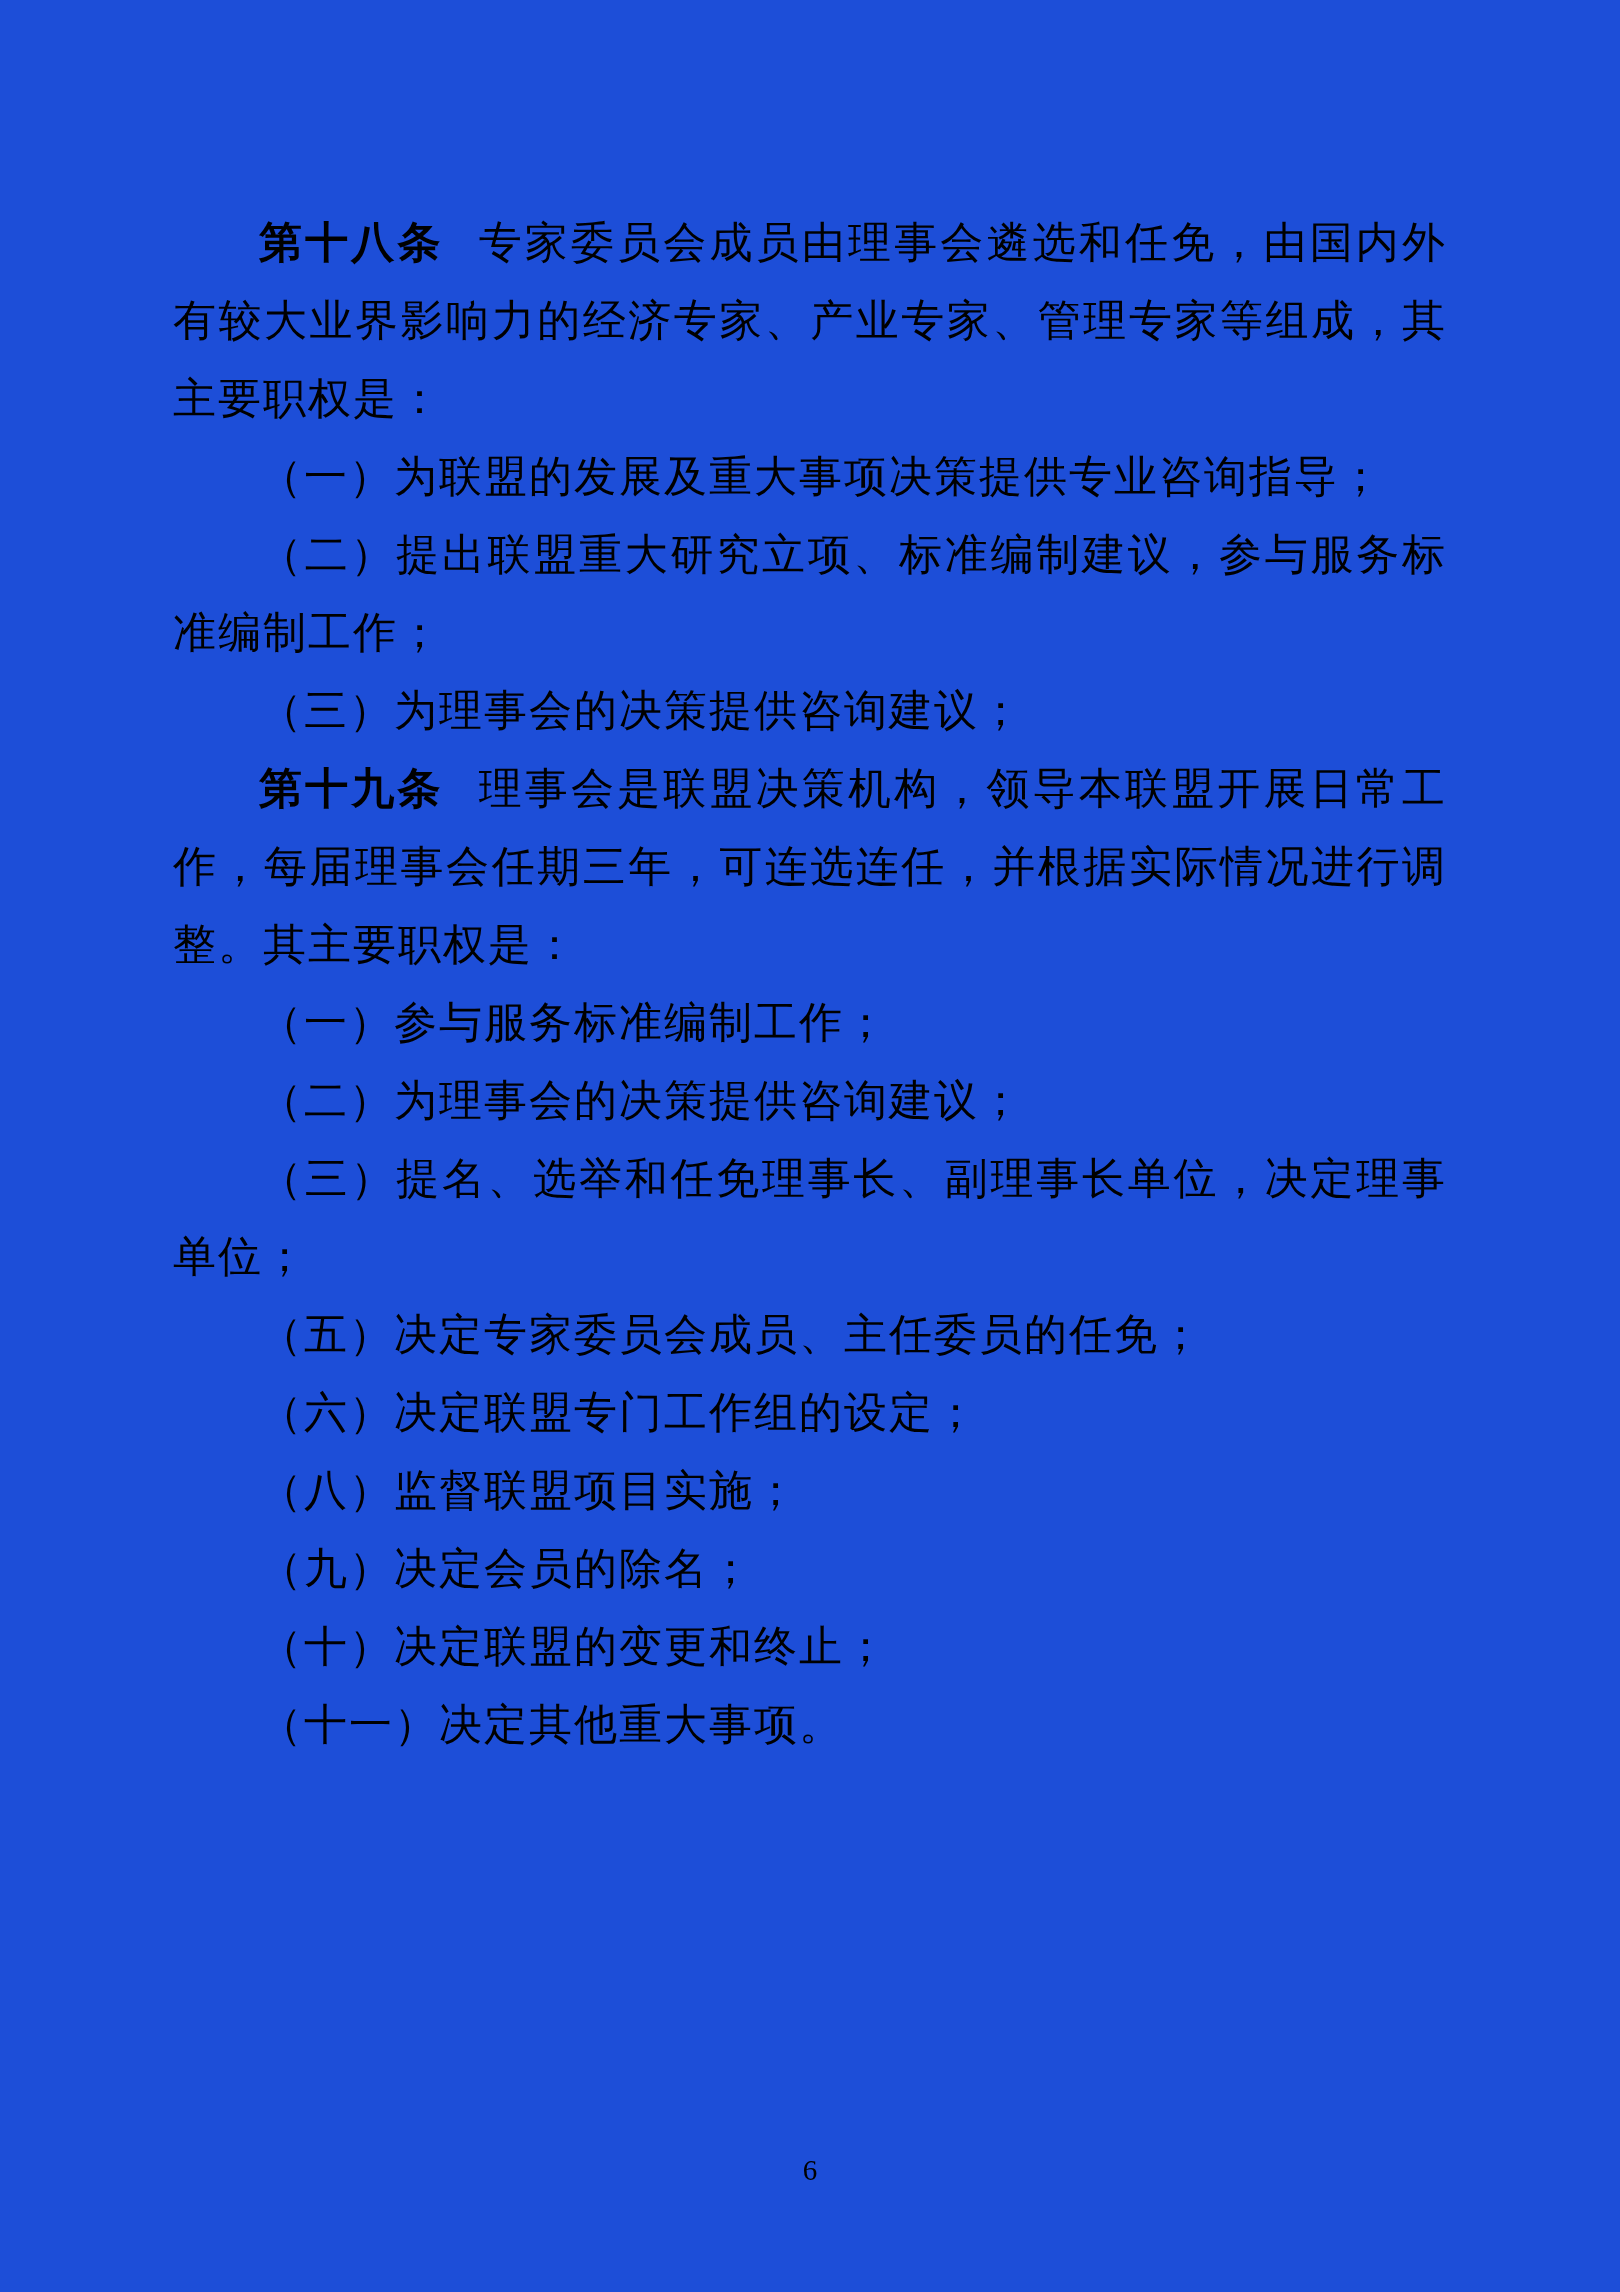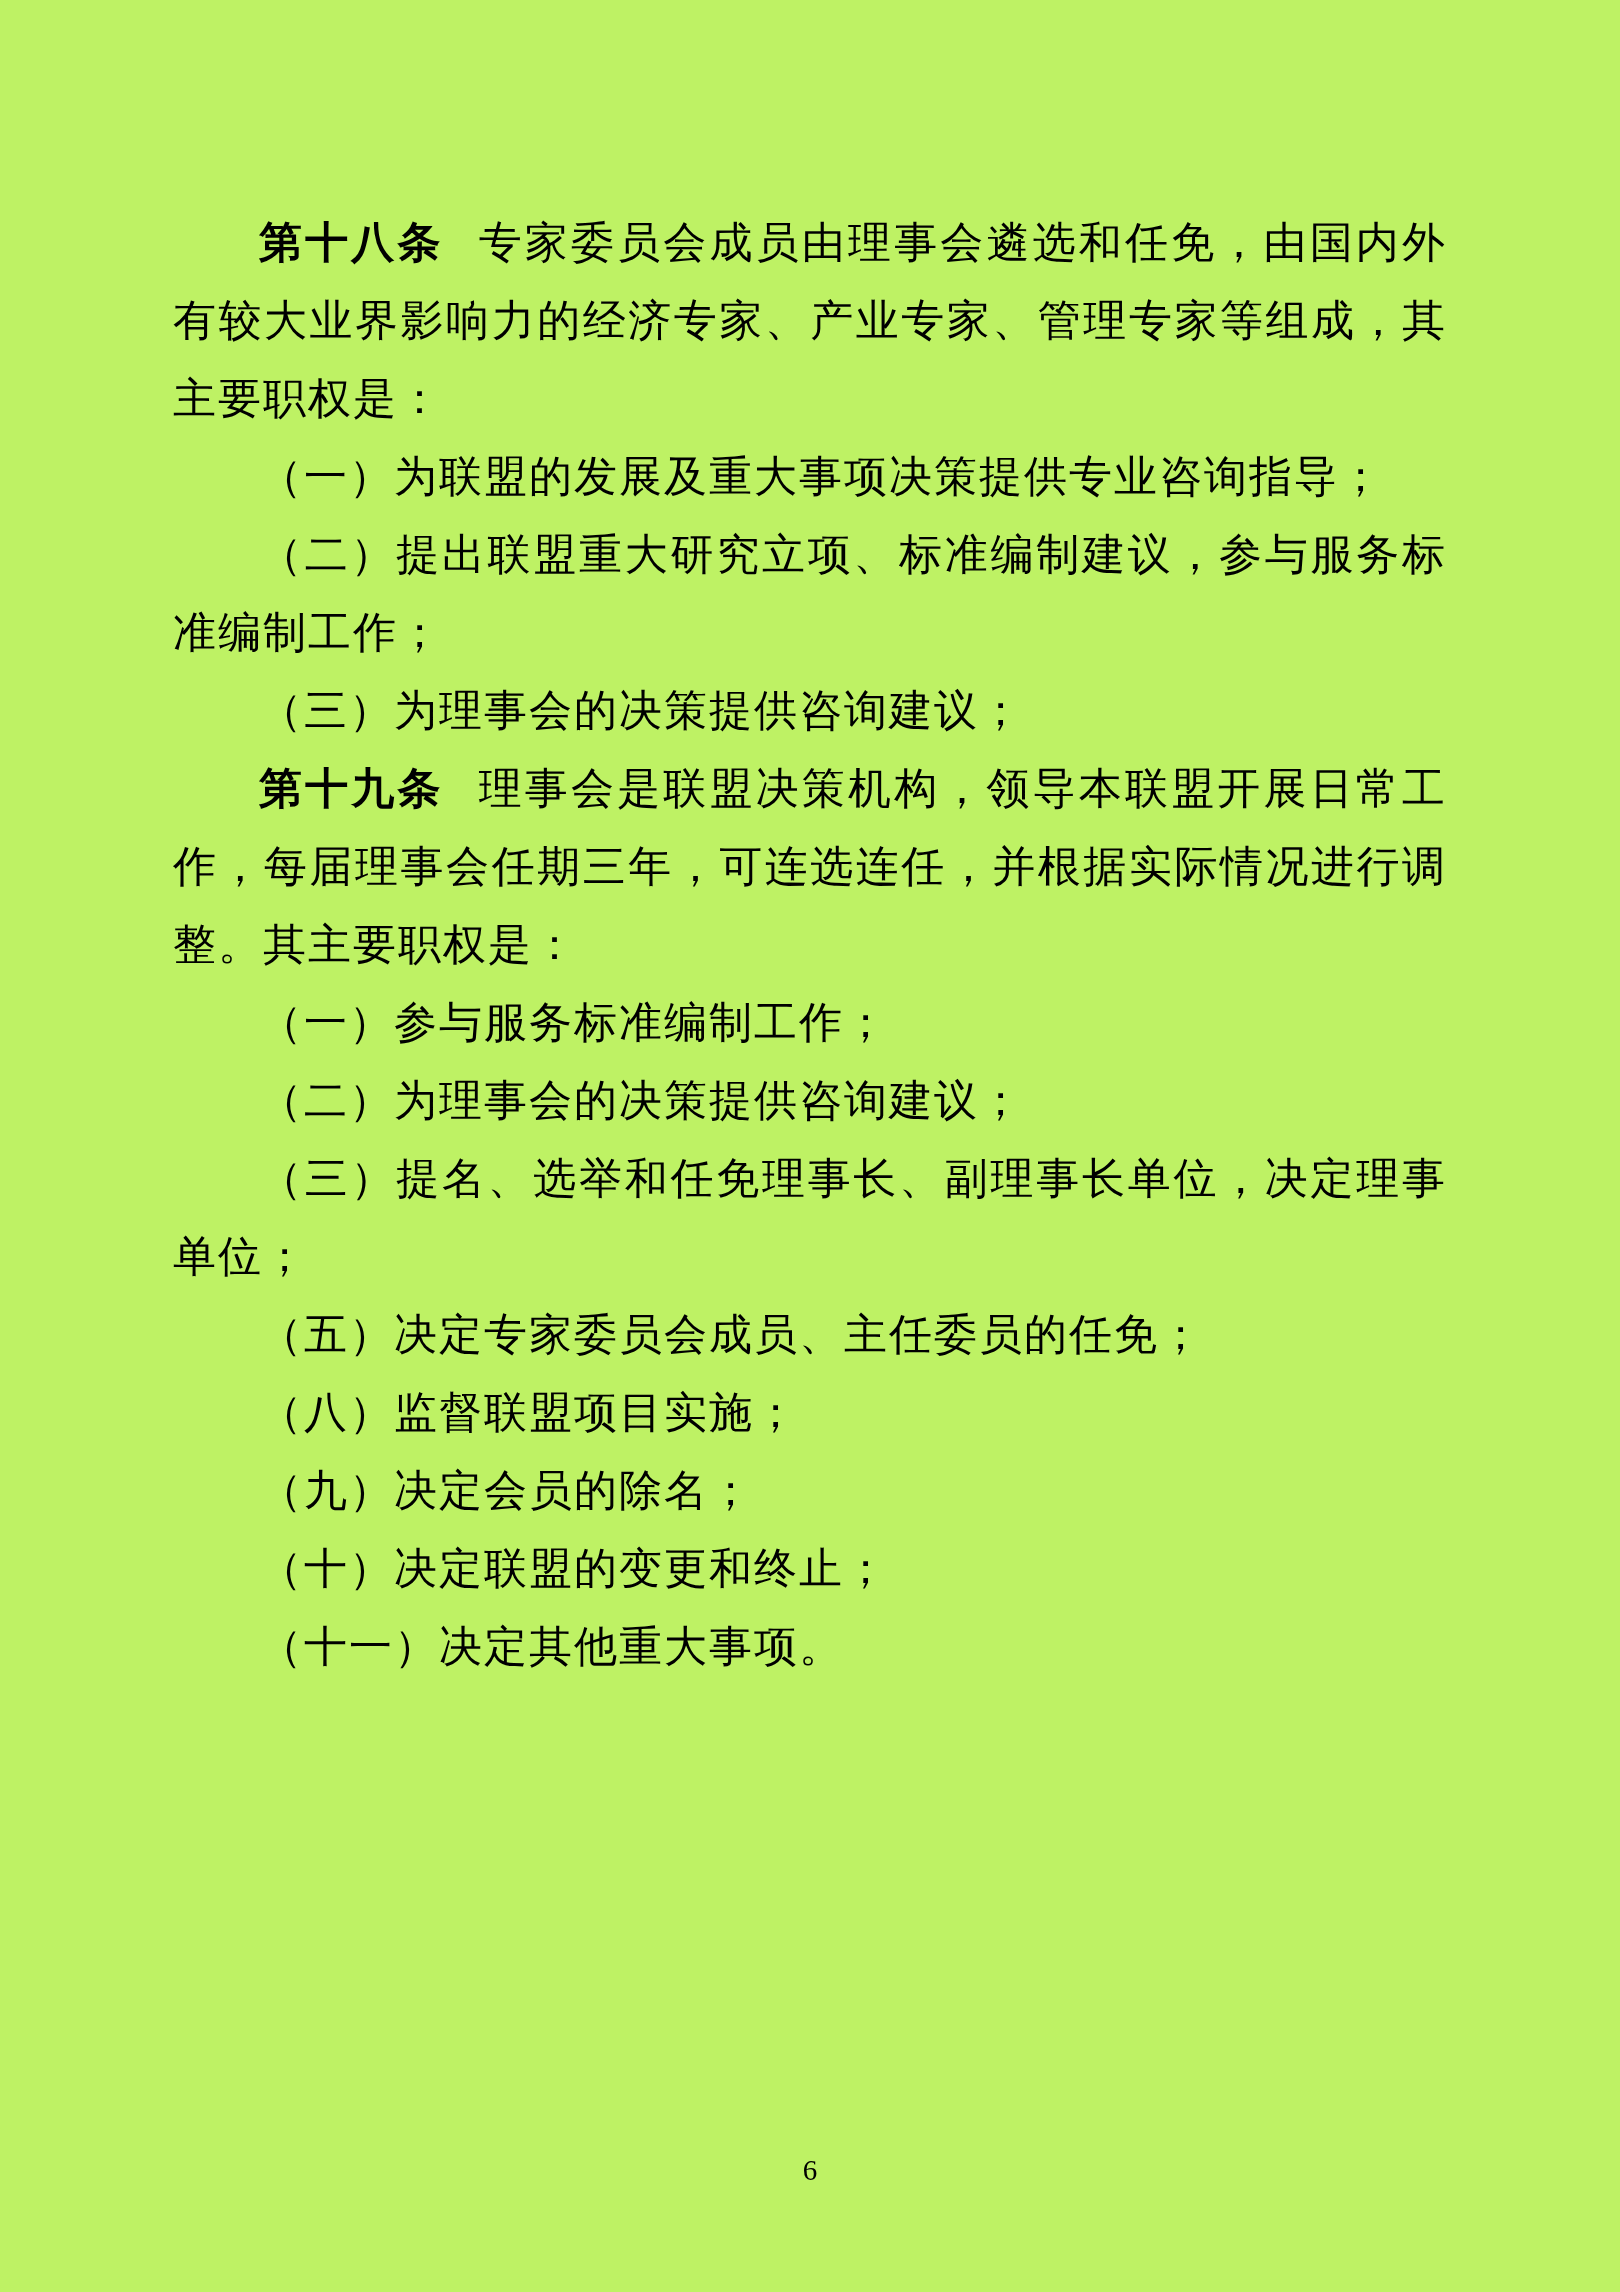--- a/index.html
+++ b/index.html
@@ -1,21 +1,21 @@
 <!DOCTYPE html>
 <html><head>
 <meta charset="utf-8">
 <style>
   html, body { margin: 0; padding: 0; background: #e8e8e8; }
   .page {
     position: relative;
     width: 1620px;
     height: 2293px;
     margin: 0 auto;
-    background: #bef264;
+    background: #1d4ed8;
     font-family: "Liberation Serif", "DejaVu Serif", serif;
     color: #000000;
     overflow: hidden;
   }
   .doc-body {
     position: absolute;
     left: 173px;
     top: 204px;
     width: 1274px;
   }
@@ -55,20 +55,21 @@
     <p class="para"><span>（一）为联盟的发展及重大事项决策提供专业咨询指导；</span></p>
     <p class="para"><span>（二）提出联盟重大研究立项、标准编制建议，参与服务标准编制工作；</span></p>
     <p class="para"><span>（三）为理事会的决策提供咨询建议；</span></p>
 
     <p class="para"><b class="article-no">第十九条</b><span>理事会是联盟决策机构，领导本联盟开展日常工作，每届理事会任期三年，可连选连任，并根据实际情况进行调整。其主要职权是：</span></p>
 
     <p class="para"><span>（一）参与服务标准编制工作；</span></p>
     <p class="para"><span>（二）为理事会的决策提供咨询建议；</span></p>
     <p class="para"><span>（三）提名、选举和任免理事长、副理事长单位，决定理事单位；</span></p>
     <p class="para"><span>（五）决定专家委员会成员、主任委员的任免；</span></p>
+    <p class="para"><span>（六）决定联盟专门工作组的设定；</span></p>
     <p class="para"><span>（八）监督联盟项目实施；</span></p>
     <p class="para"><span>（九）决定会员的除名；</span></p>
     <p class="para"><span>（十）决定联盟的变更和终止；</span></p>
     <p class="para"><span>（十一）决定其他重大事项。</span></p>
 
   </div>
 
   <div class="page-footer">6</div>
 </div>
 

